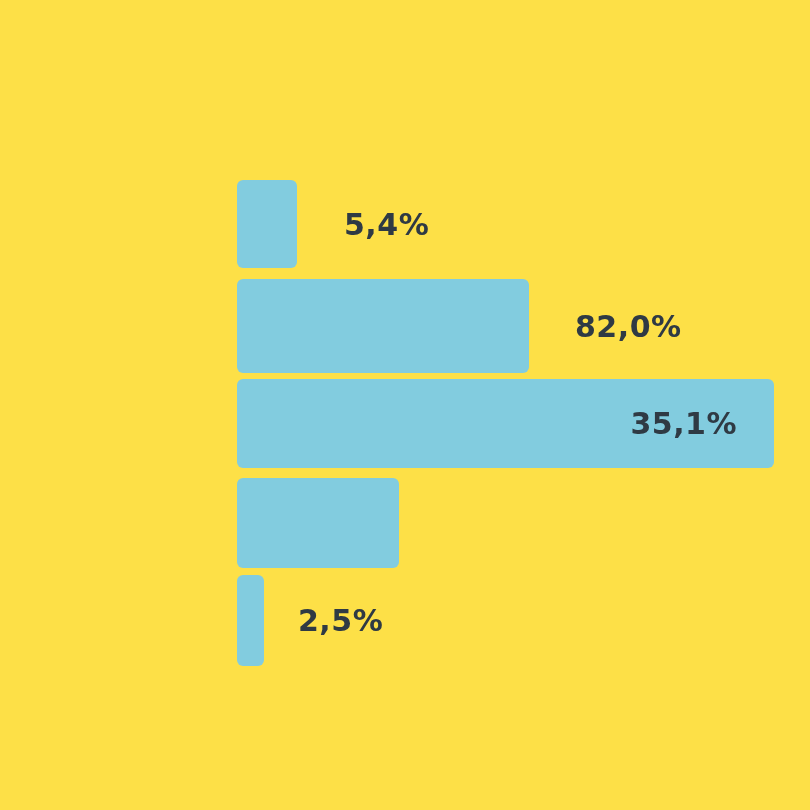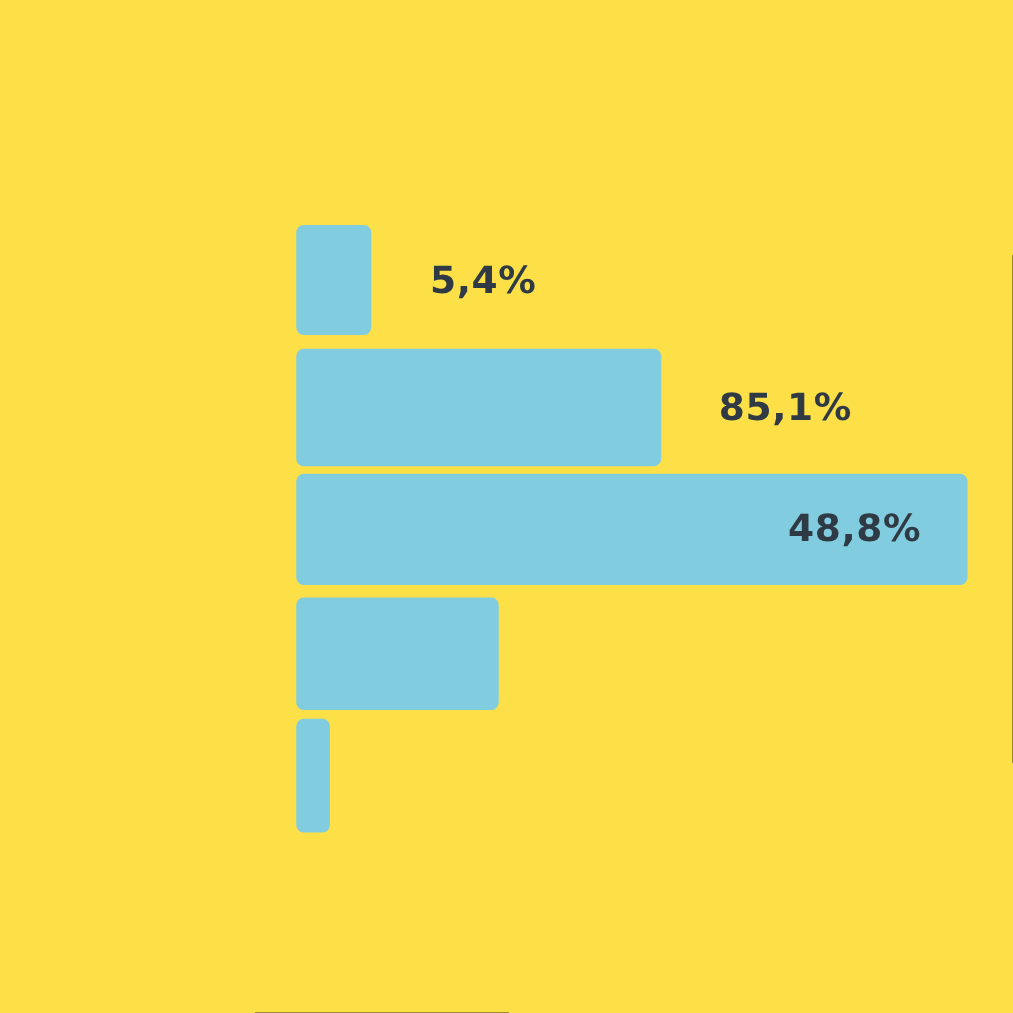--- a/index.html
+++ b/index.html
@@ -71,31 +71,32 @@
 <div id="chart-canvas" style="background: #fde047;">
   <div class="plot-area">
 
     <div class="bar-row" style="top:180px; height:88px;">
       <div class="bar" style="width: 60px; left: 237px; background: rgb(130, 204, 223);"></div>
       <div class="bar-value-label label-outside" style="left: 344px; width: 240px; color: rgb(47, 58, 68);">5,4%</div>
     </div>
 
     <div class="bar-row" style="top:279px; height:94px;">
       <div class="bar" style="width: 292px; left: 237px; background: rgb(130, 204, 223);"></div>
-      <div class="bar-value-label label-outside" style="left: 575px; width: 235px; color: rgb(47, 58, 68);">85,1%</div>
+      <div class="bar-value-label label-outside" style="left: 575px; width: 235px; color: rgb(47, 58, 68);">82,0%</div>
     </div>
 
     <div class="bar-row" style="top:379px; height:89px;">
       <div class="bar" style="width: 537px; left: 237px; background: rgb(130, 204, 223);"></div>
-      <div class="bar-value-label label-inside" style="left: 237px; width: 500px; color: rgb(47, 58, 68);">48,8%</div>
+      <div class="bar-value-label label-inside" style="left: 237px; width: 500px; color: rgb(47, 58, 68);">35,1%</div>
     </div>
 
     <div class="bar-row" style="top:478px; height:90px;">
       <div class="bar" style="width: 162px; left: 237px; background: rgb(130, 204, 223);"></div>
     </div>
 
     <div class="bar-row" style="top:575px; height:91px;">
       <div class="bar" style="width: 27px; left: 237px; background: rgb(130, 204, 223);"></div>
+      <div class="bar-value-label label-outside" style="left: 298px; width: 220px; color: rgb(47, 58, 68);">2,5%</div>
     </div>
 
 
   </div>
 </div>
 
 </body></html>

